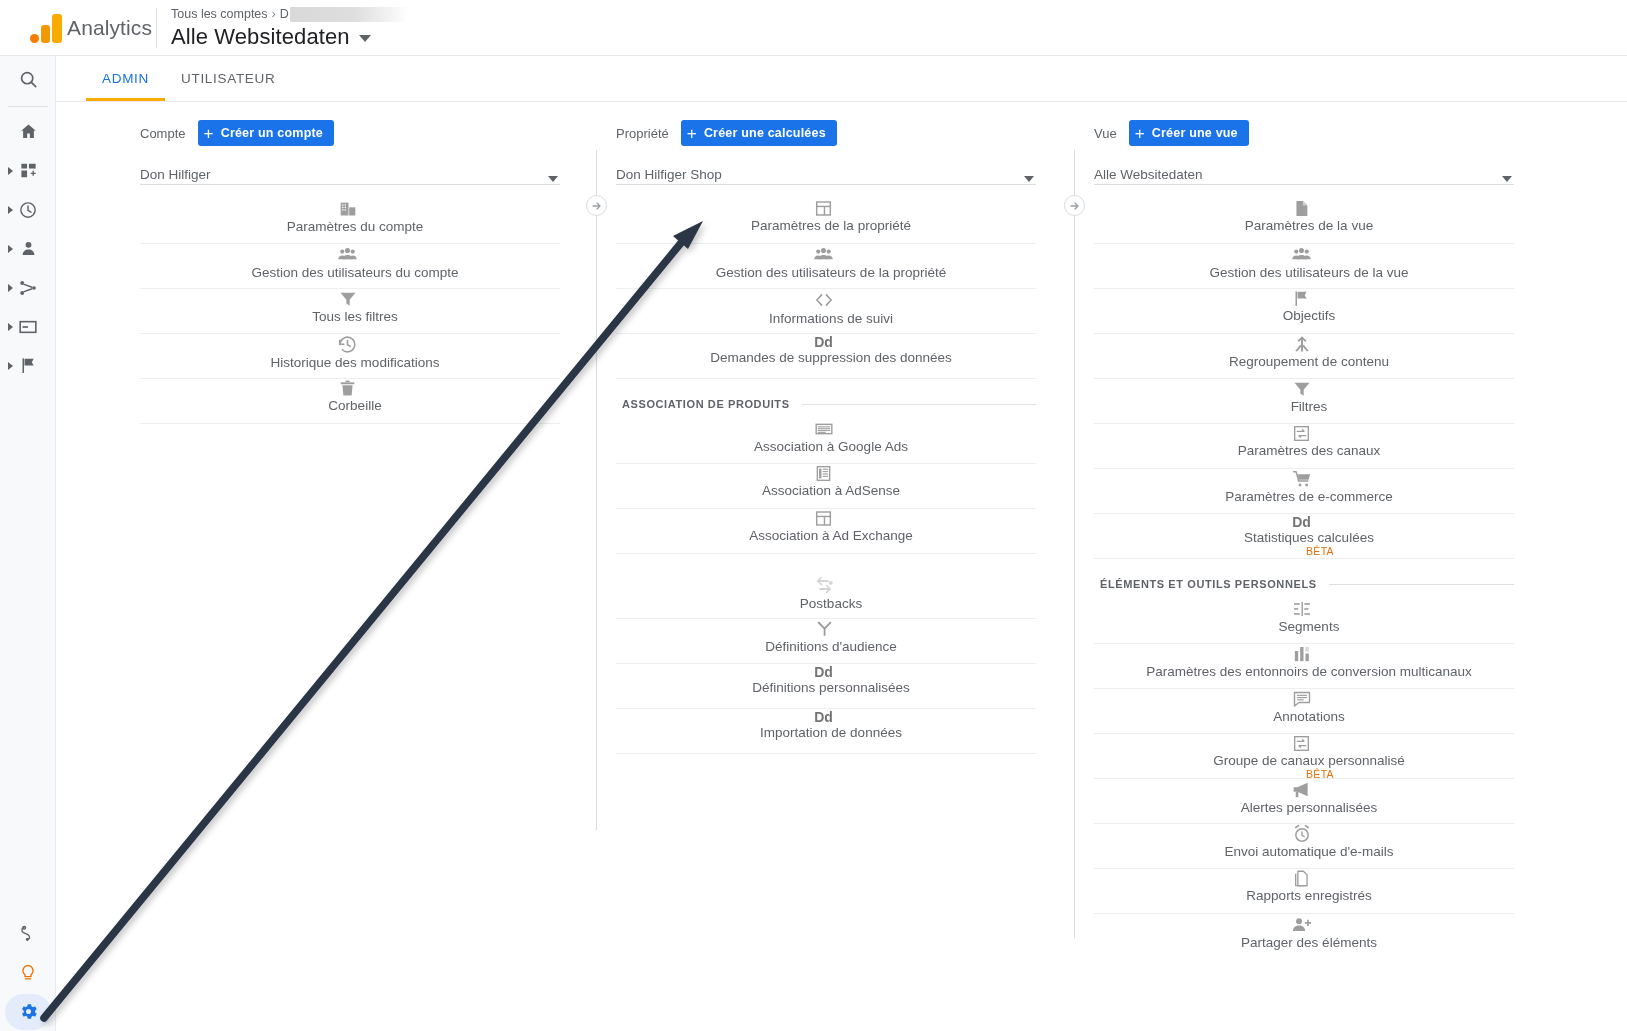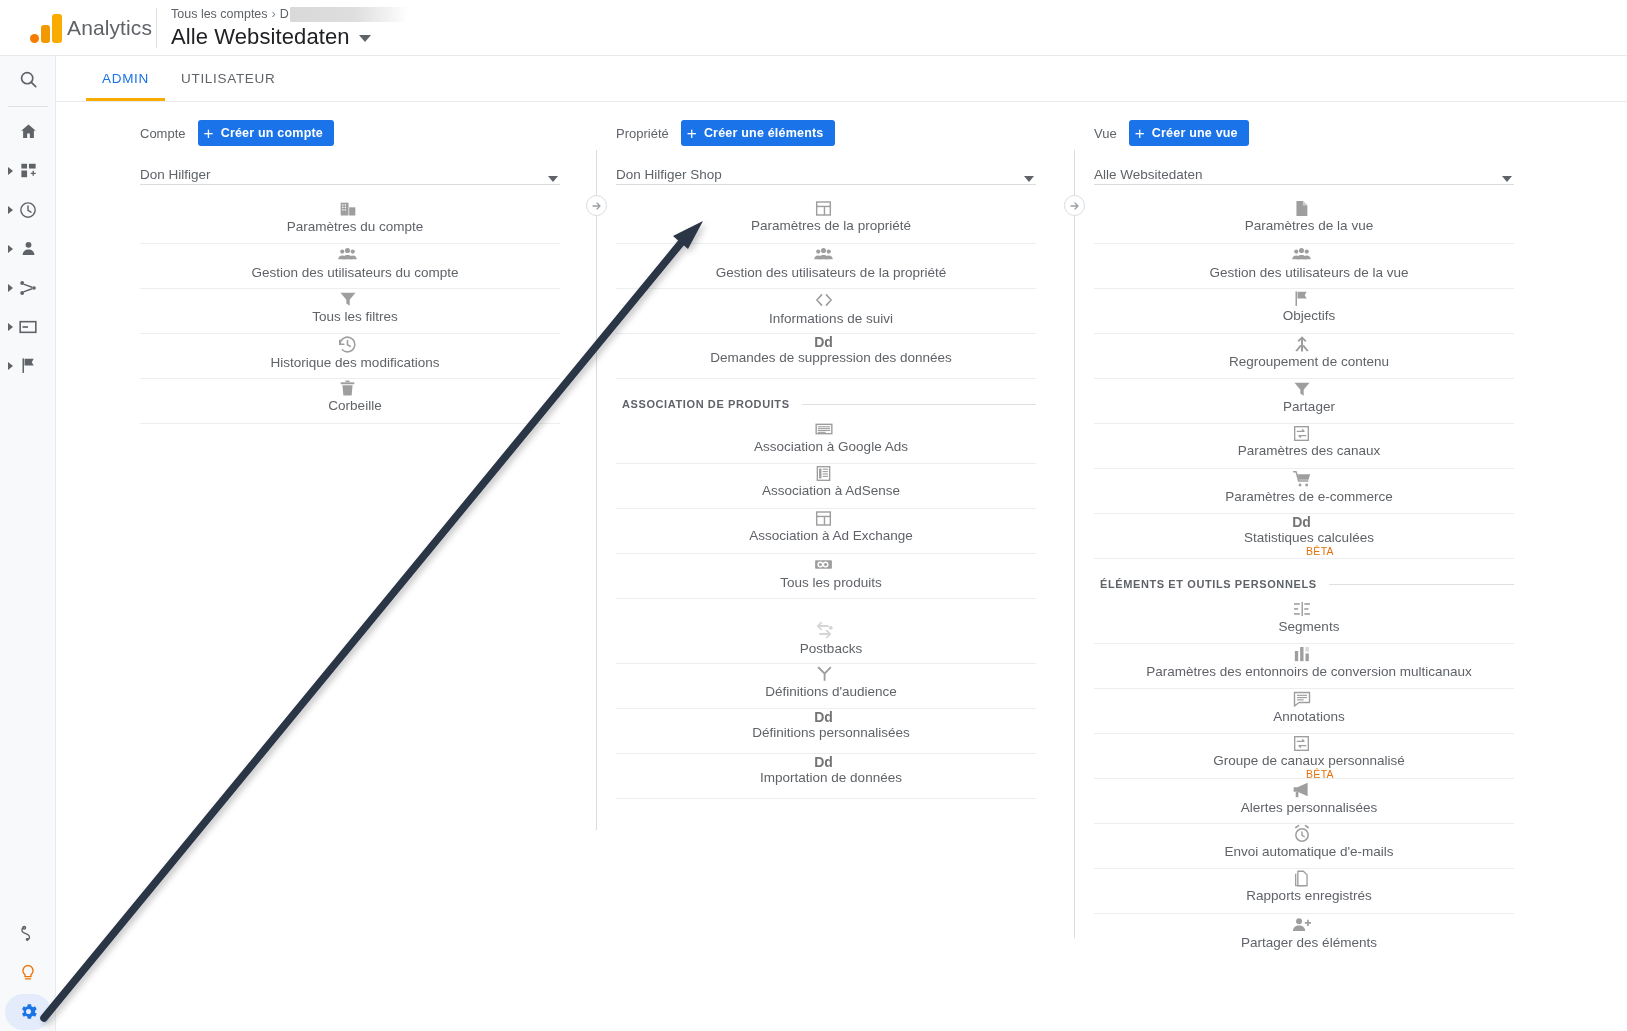--- a/index.html
+++ b/index.html
@@ -368,21 +368,21 @@
           <span class="mi-label">Corbeille</span>
         </div>
       </div>
     </div>
 
     <div class="col col-property">
       <div class="col-head">
         <span class="col-label">Propriété</span>
         <button class="create-btn">
           <span class="plus">+</span>
-          <span>Créer une éléments</span>
+          <span>Créer une calculées</span>
         </button>
       </div>
       <div class="selector">
         <span class="selector-text">Don Hilfiger Shop</span>
         <span class="sel-caret"></span>
       </div>
 
       <div class="menu">
         <div class="menu-item">
           <span class="mi-icon">
@@ -453,30 +453,20 @@
         </div>
         <div class="menu-item">
           <span class="mi-icon">
             <svg width="19" height="19" viewBox="0 0 24 24">
               <rect x="3.4" y="3.8" width="17.2" height="16.4" fill="none" stroke="#9e9e9e" stroke-width="1.8"></rect>
               <line x1="3.4" y1="9.4" x2="20.6" y2="9.4" stroke="#9e9e9e" stroke-width="1.8"></line>
               <line x1="13.2" y1="9.4" x2="13.2" y2="20.2" stroke="#9e9e9e" stroke-width="1.8"></line>
             </svg>
           </span>
           <span class="mi-label">Association à Ad Exchange</span>
-        </div>
-        <div class="menu-item">
-          <span class="mi-icon">
-            <svg width="21" height="21" viewBox="0 0 24 24">
-              <rect x="2.4" y="7.2" width="19.2" height="9.6" rx="1" fill="#9e9e9e"></rect>
-              <circle cx="8.4" cy="12" r="2.6" fill="none" stroke="#fff" stroke-width="1.6"></circle>
-              <circle cx="14.4" cy="12" r="2.6" fill="none" stroke="#fff" stroke-width="1.6"></circle>
-            </svg>
-          </span>
-          <span class="mi-label">Tous les produits</span>
         </div>
 
         <div class="menu-gap"></div>
 
         <div class="menu-item">
           <span class="mi-icon">
             <svg width="22" height="22" viewBox="0 0 24 24">
               <path d="M17 6.6H7.6l2.6-2.6L8.9 2.7 4 7.6l4.9 4.9 1.3-1.3-2.6-2.6H17z" fill="#d4d4d4"></path>
               <path d="M7 17.4h9.4l-2.6 2.6 1.3 1.3 4.9-4.9-4.9-4.9-1.3 1.3 2.6 2.6H7z" fill="#d4d4d4"></path>
               <circle cx="19.4" cy="9.6" r="2.1" fill="#d4d4d4"></circle>
@@ -560,21 +550,21 @@
             </svg>
           </span>
           <span class="mi-label">Regroupement de contenu</span>
         </div>
         <div class="menu-item">
           <span class="mi-icon">
             <svg width="20" height="20" viewBox="0 0 24 24">
               <path d="M3 4.6h18l-7 8.2v7.2l-4-2.6v-4.6z" fill="#9e9e9e"></path>
             </svg>
           </span>
-          <span class="mi-label">Partager</span>
+          <span class="mi-label">Filtres</span>
         </div>
         <div class="menu-item">
           <span class="mi-icon">
             <svg width="19" height="19" viewBox="0 0 24 24">
               <rect x="3.4" y="3.4" width="17.2" height="17.2" fill="none" stroke="#9e9e9e" stroke-width="1.7"></rect>
               <path d="M6.6 9.2h8.6l-2-2M17.4 14.8H8.8l2 2" fill="none" stroke="#9e9e9e" stroke-width="1.6" stroke-linecap="round" stroke-linejoin="round"></path>
             </svg>
           </span>
           <span class="mi-label">Paramètres des canaux</span>
         </div>

